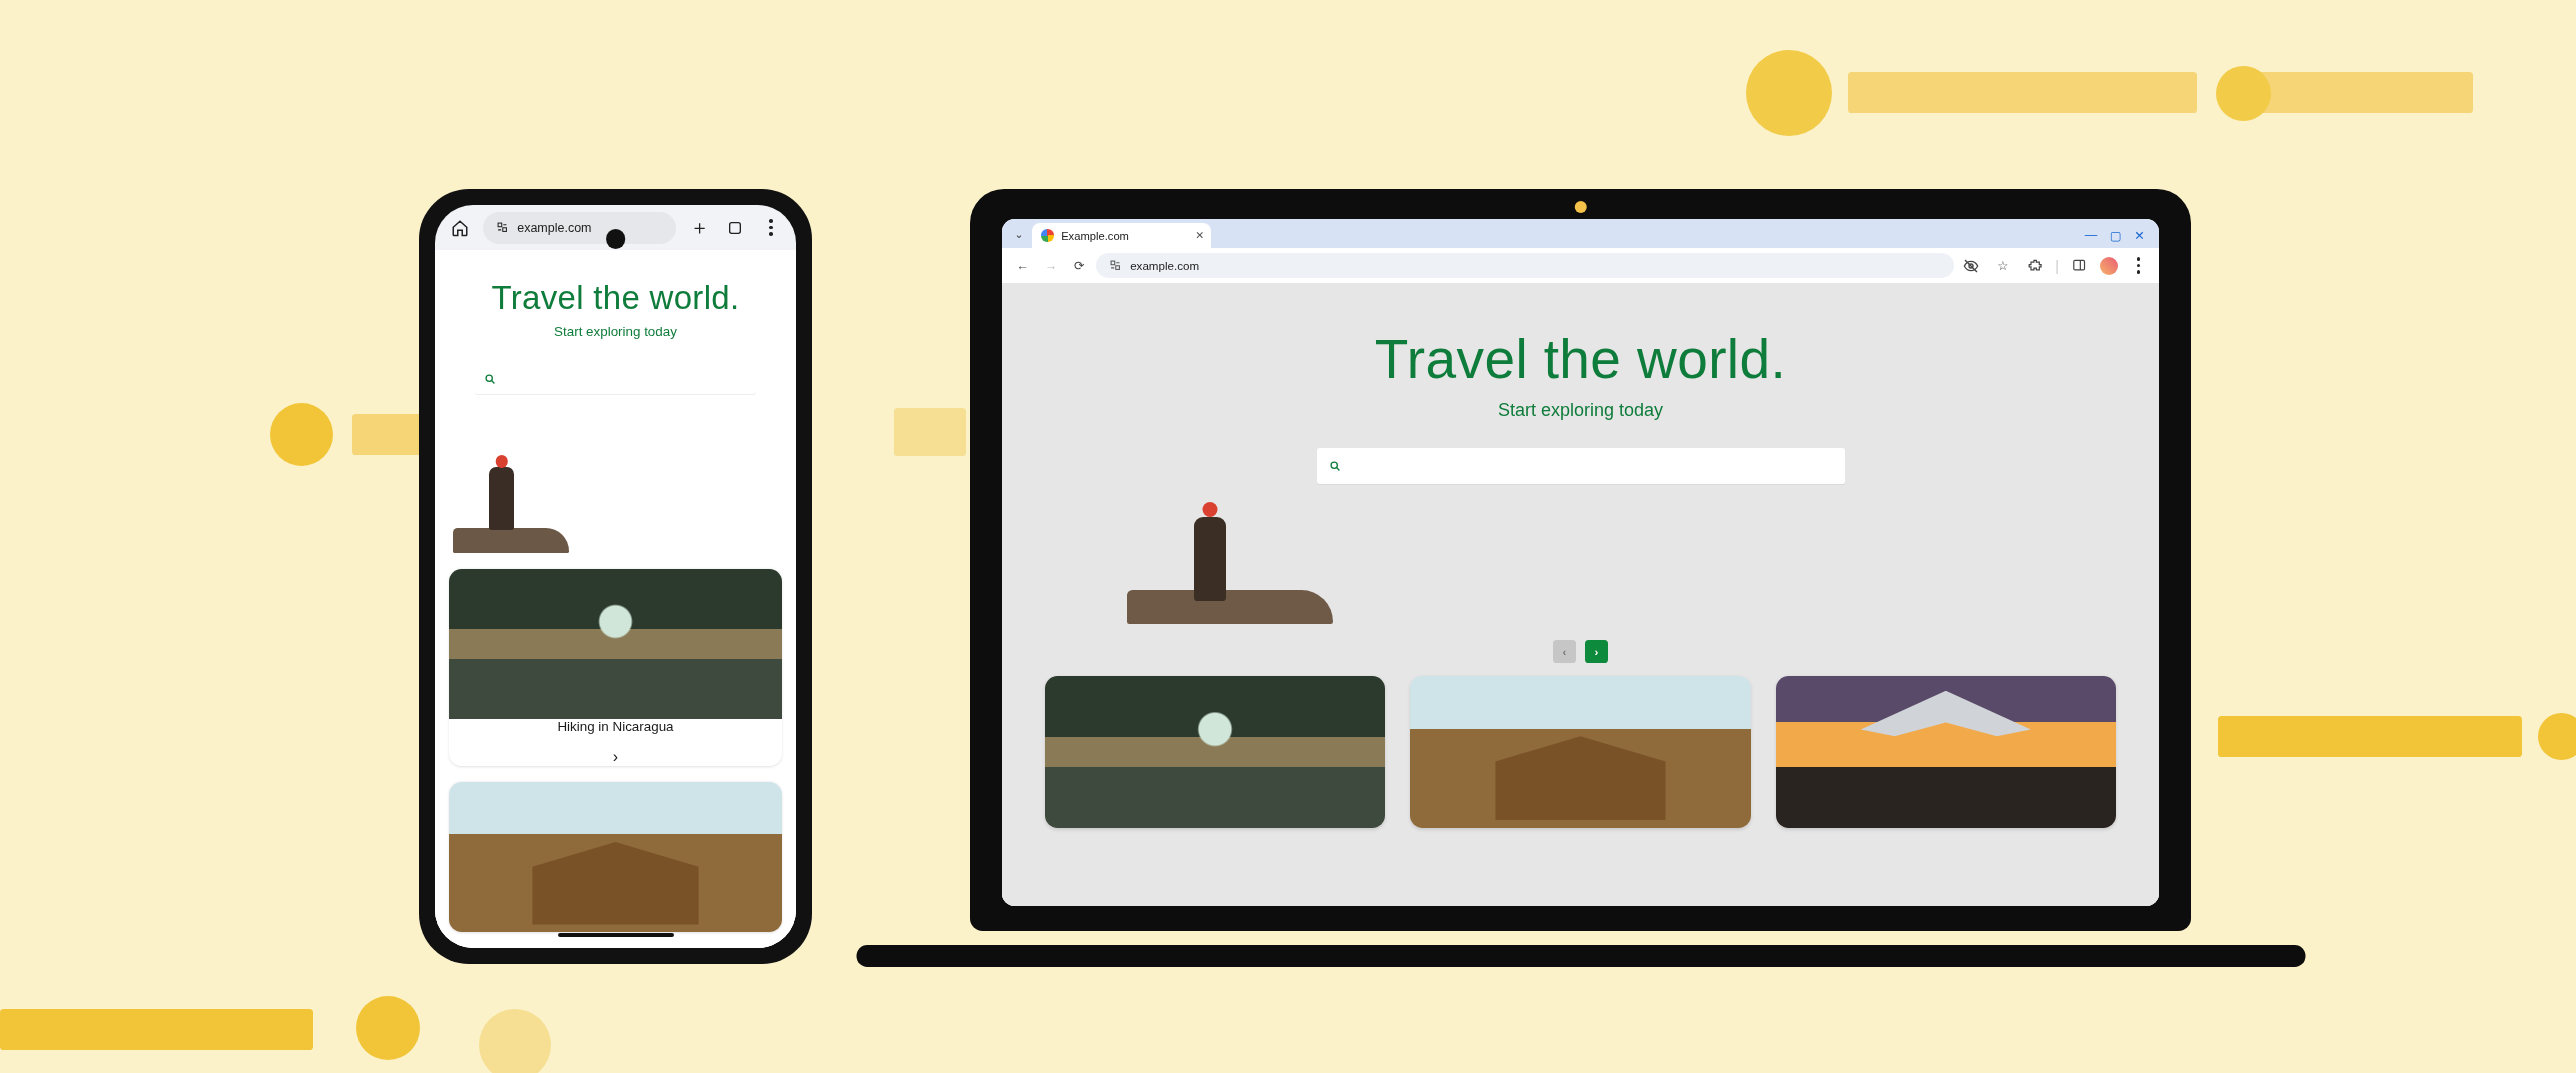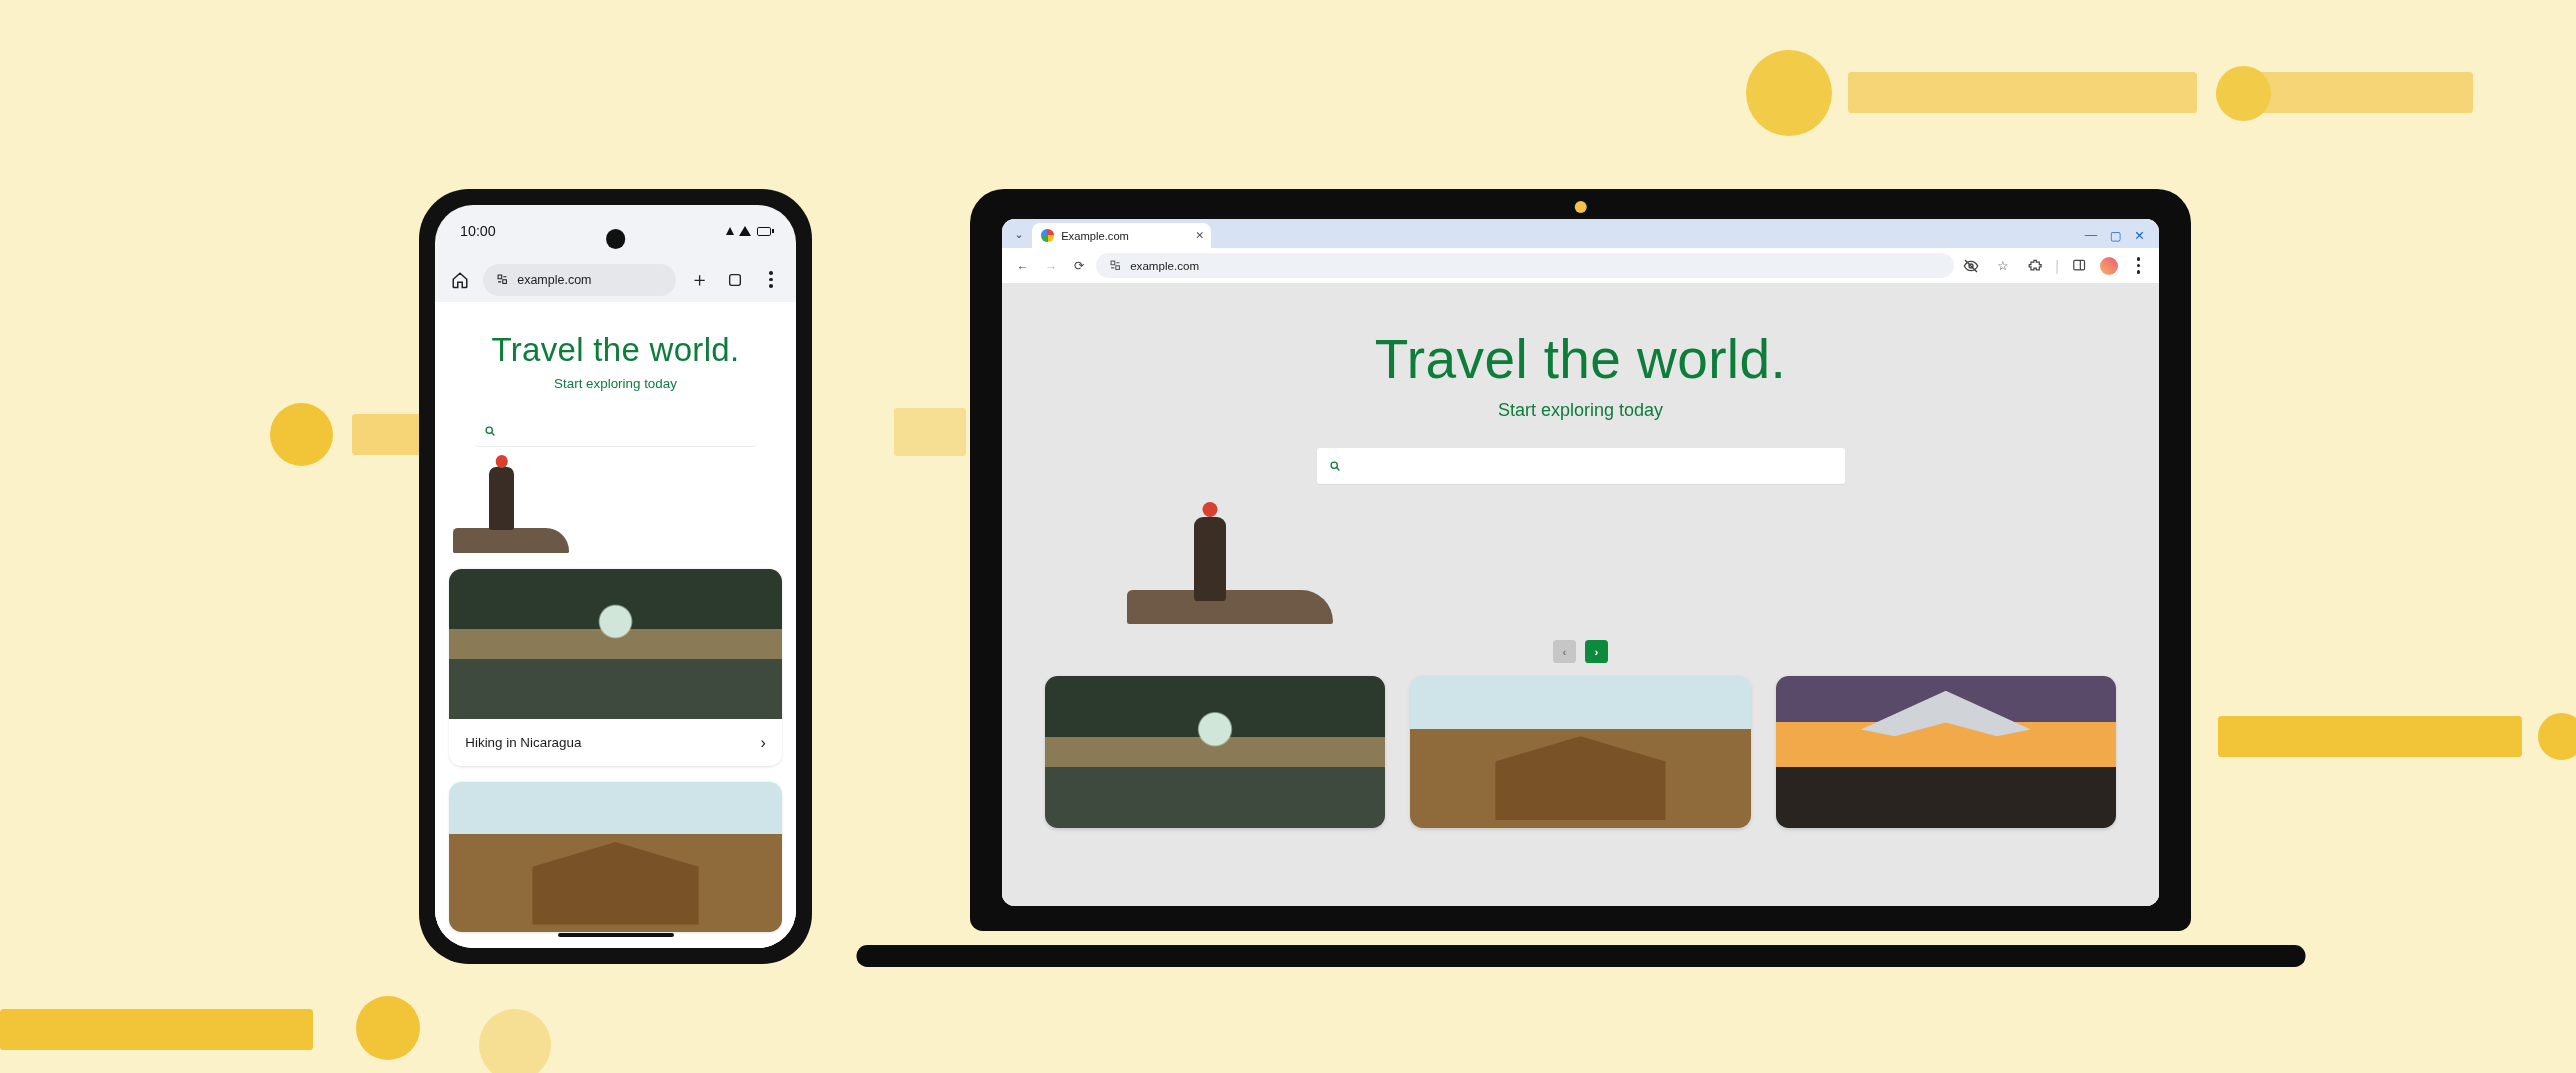--- a/index.html
+++ b/index.html
@@ -98,21 +98,21 @@
   .cards-m { padding: 16px 14.3px; display:flex; flex-direction:column; gap:16px; background:#fff; }
   .card-m  { border-radius:12.5px; overflow:hidden; box-shadow:0 0.9px 2.7px rgba(0,0,0,.12); background:#fff; }
   .thumb   { height: 150px; }
   .thumb.wfall { background: radial-gradient(circle at 50% 35%, #cfe6d8 0 8%, transparent 9%),
                               linear-gradient(#2c3a2d 0 40%, #8a7a55 40% 60%, #3e4a3d 60% 100%); }
   .thumb.cabin { background: linear-gradient(#cfe4e9 0 35%, #8f6a3a 35% 100%); position:relative; }
   .thumb.cabin::after { content:''; position:absolute; left:25%; top:40%; width:50%; height:55%;
     background:#7a5228; clip-path: polygon(0 30%, 50% 0, 100% 30%, 100% 100%, 0 100%); }
   .card-label {
     height: 47px; display:flex; align-items:center; justify-content:space-between;
-    padding: 0 16px; font-size:13.4px; color:#1a1a1a; font-weight:500;
+    padding: 0 16px; font-size:13.4px; color:#1a1a1a; font-weight:500;flex-direction:column;
   }
 
   .phone-homebar { position:absolute; bottom:10.7px; left:50%; transform:translateX(-50%);
     width:116px; height:4.5px; border-radius:2.7px; background:#111; }
 
   
   .laptop {
     position: absolute;
     left: 970px; top: 189px;
     width: 1221px;
@@ -222,28 +222,20 @@
 <div class="deco circ" style="left:2538px; top:713px; width:47px; height:47px; background:#f2c538;"></div>
 
 <div class="deco bar" style="left:0;     top:1009px; width:313px; background:#f2c538;"></div>
 <div class="deco circ" style="left:356px; top:996px; width:64px; height:64px; background:#f2c538;"></div>
 <div class="deco circ" style="left:479px; top:1009px; width:72px; height:72px; background:#f6df92;"></div>
 
 <div class="phone">
   <div class="phone-screen">
     <div class="phone-notch"></div>
 
-    <div class="phone-statusbar">
-      <span>10:00</span>
-      <div class="phone-status-icons">
-        <span class="tri sm"></span>
-        <span class="tri"></span>
-        <span class="batt"></span>
-      </div>
-    </div>
 
     <div class="phone-urlbar">
       <span class="icon-btn">
         <svg viewBox="0 0 24 24" width="18" height="18" fill="none" stroke="currentColor" stroke-width="2">
             <path d="M3 11l9-8 9 8v10a1 1 0 0 1-1 1h-5v-7h-6v7H4a1 1 0 0 1-1-1z"></path>
           </svg>
       </span>
       <div class="pill">
         <svg class="mag" viewBox="0 0 24 24" fill="none" stroke="currentColor" stroke-width="2">
             <rect x="4" y="4" width="7" height="7"></rect>

